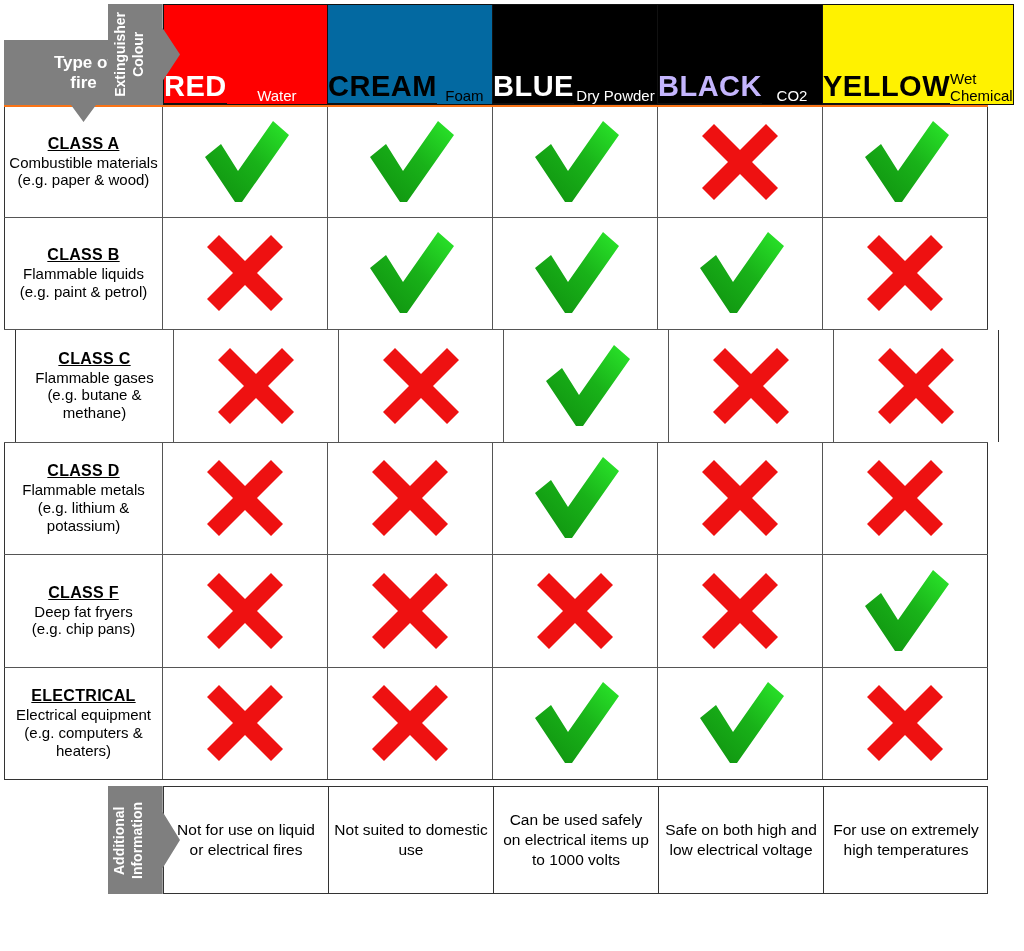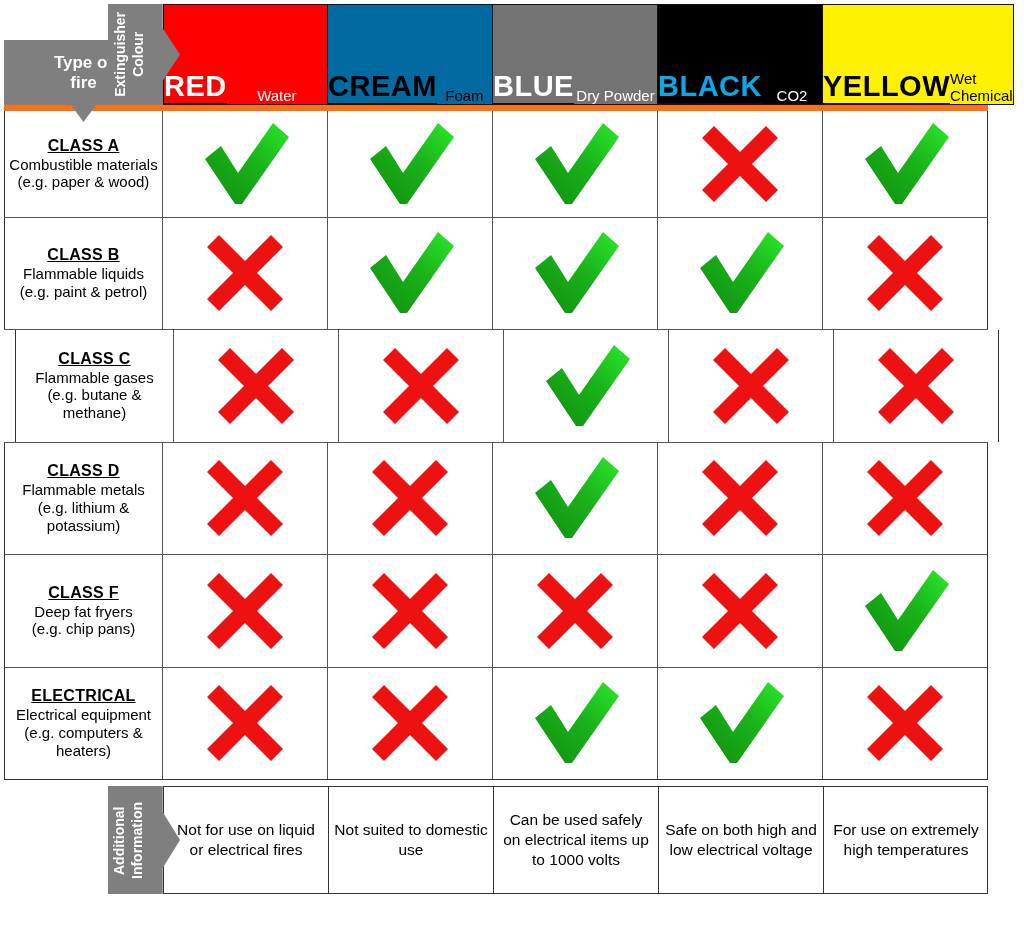--- a/index.html
+++ b/index.html
@@ -193,21 +193,21 @@
   .cell-mark {
     flex: 0 0 165px;
     box-sizing: border-box;
     border-right: 1px solid #555;
     display: flex;
     align-items: center;
     justify-content: center;
   }
   .cell-mark:last-child { border-right: 1px solid #333; }
 
-  .row-top-border { border-top: 6px solid #f97316; }
+  .row-top-border { border-top: 2px solid #f97316; }
 
   
   .mark-svg { display: block; }
 
   
   .addinfo-grid {
     position: absolute;
     left: 163px;
     top: 786px;
     width: 825px;
@@ -237,26 +237,26 @@
 
   <div class="hdr-row" id="hdr-row">
       <div class="hdr-col" style="background: rgb(255, 0, 0);">
         <div class="hdr-name" style="color: rgb(255, 255, 255);">RED</div>
         <div class="hdr-agent" style="color: #ffffff;">Water</div>
       </div>
       <div class="hdr-col" style="background: #0369a1;">
         <div class="hdr-name" style="color: rgb(0, 0, 0);">CREAM</div>
         <div class="hdr-agent" style="color: rgb(0, 0, 0);">Foam</div>
       </div>
-      <div class="hdr-col" style="background: #737373;">
+      <div class="hdr-col" style="background: #000000;">
         <div class="hdr-name" style="color: rgb(255, 255, 255);">BLUE</div>
         <div class="hdr-agent" style="color: rgb(255, 255, 255);">Dry Powder</div>
       </div>
       <div class="hdr-col" style="background: rgb(0, 0, 0);">
-        <div class="hdr-name" style="color: #0ea5e9;">BLACK</div>
+        <div class="hdr-name" style="color: #c4b5fd;">BLACK</div>
         <div class="hdr-agent" style="color: rgb(255, 255, 255);">CO2</div>
       </div>
       <div class="hdr-col" style="background: rgb(255, 242, 0);">
         <div class="hdr-name" style="color: rgb(0, 0, 0);">YELLOW</div>
         <div class="hdr-agent" style="color: rgb(0, 0, 0);">Wet Chemical</div>
       </div>
     </div>
 
   <svg class="banner-type-arrow" viewBox="0 0 159 82" preserveAspectRatio="none">
     <polygon points="0,0 159,0 159,65 92,65 79.5,82 67,65 0,65" fill="#7F7F7F"></polygon>

